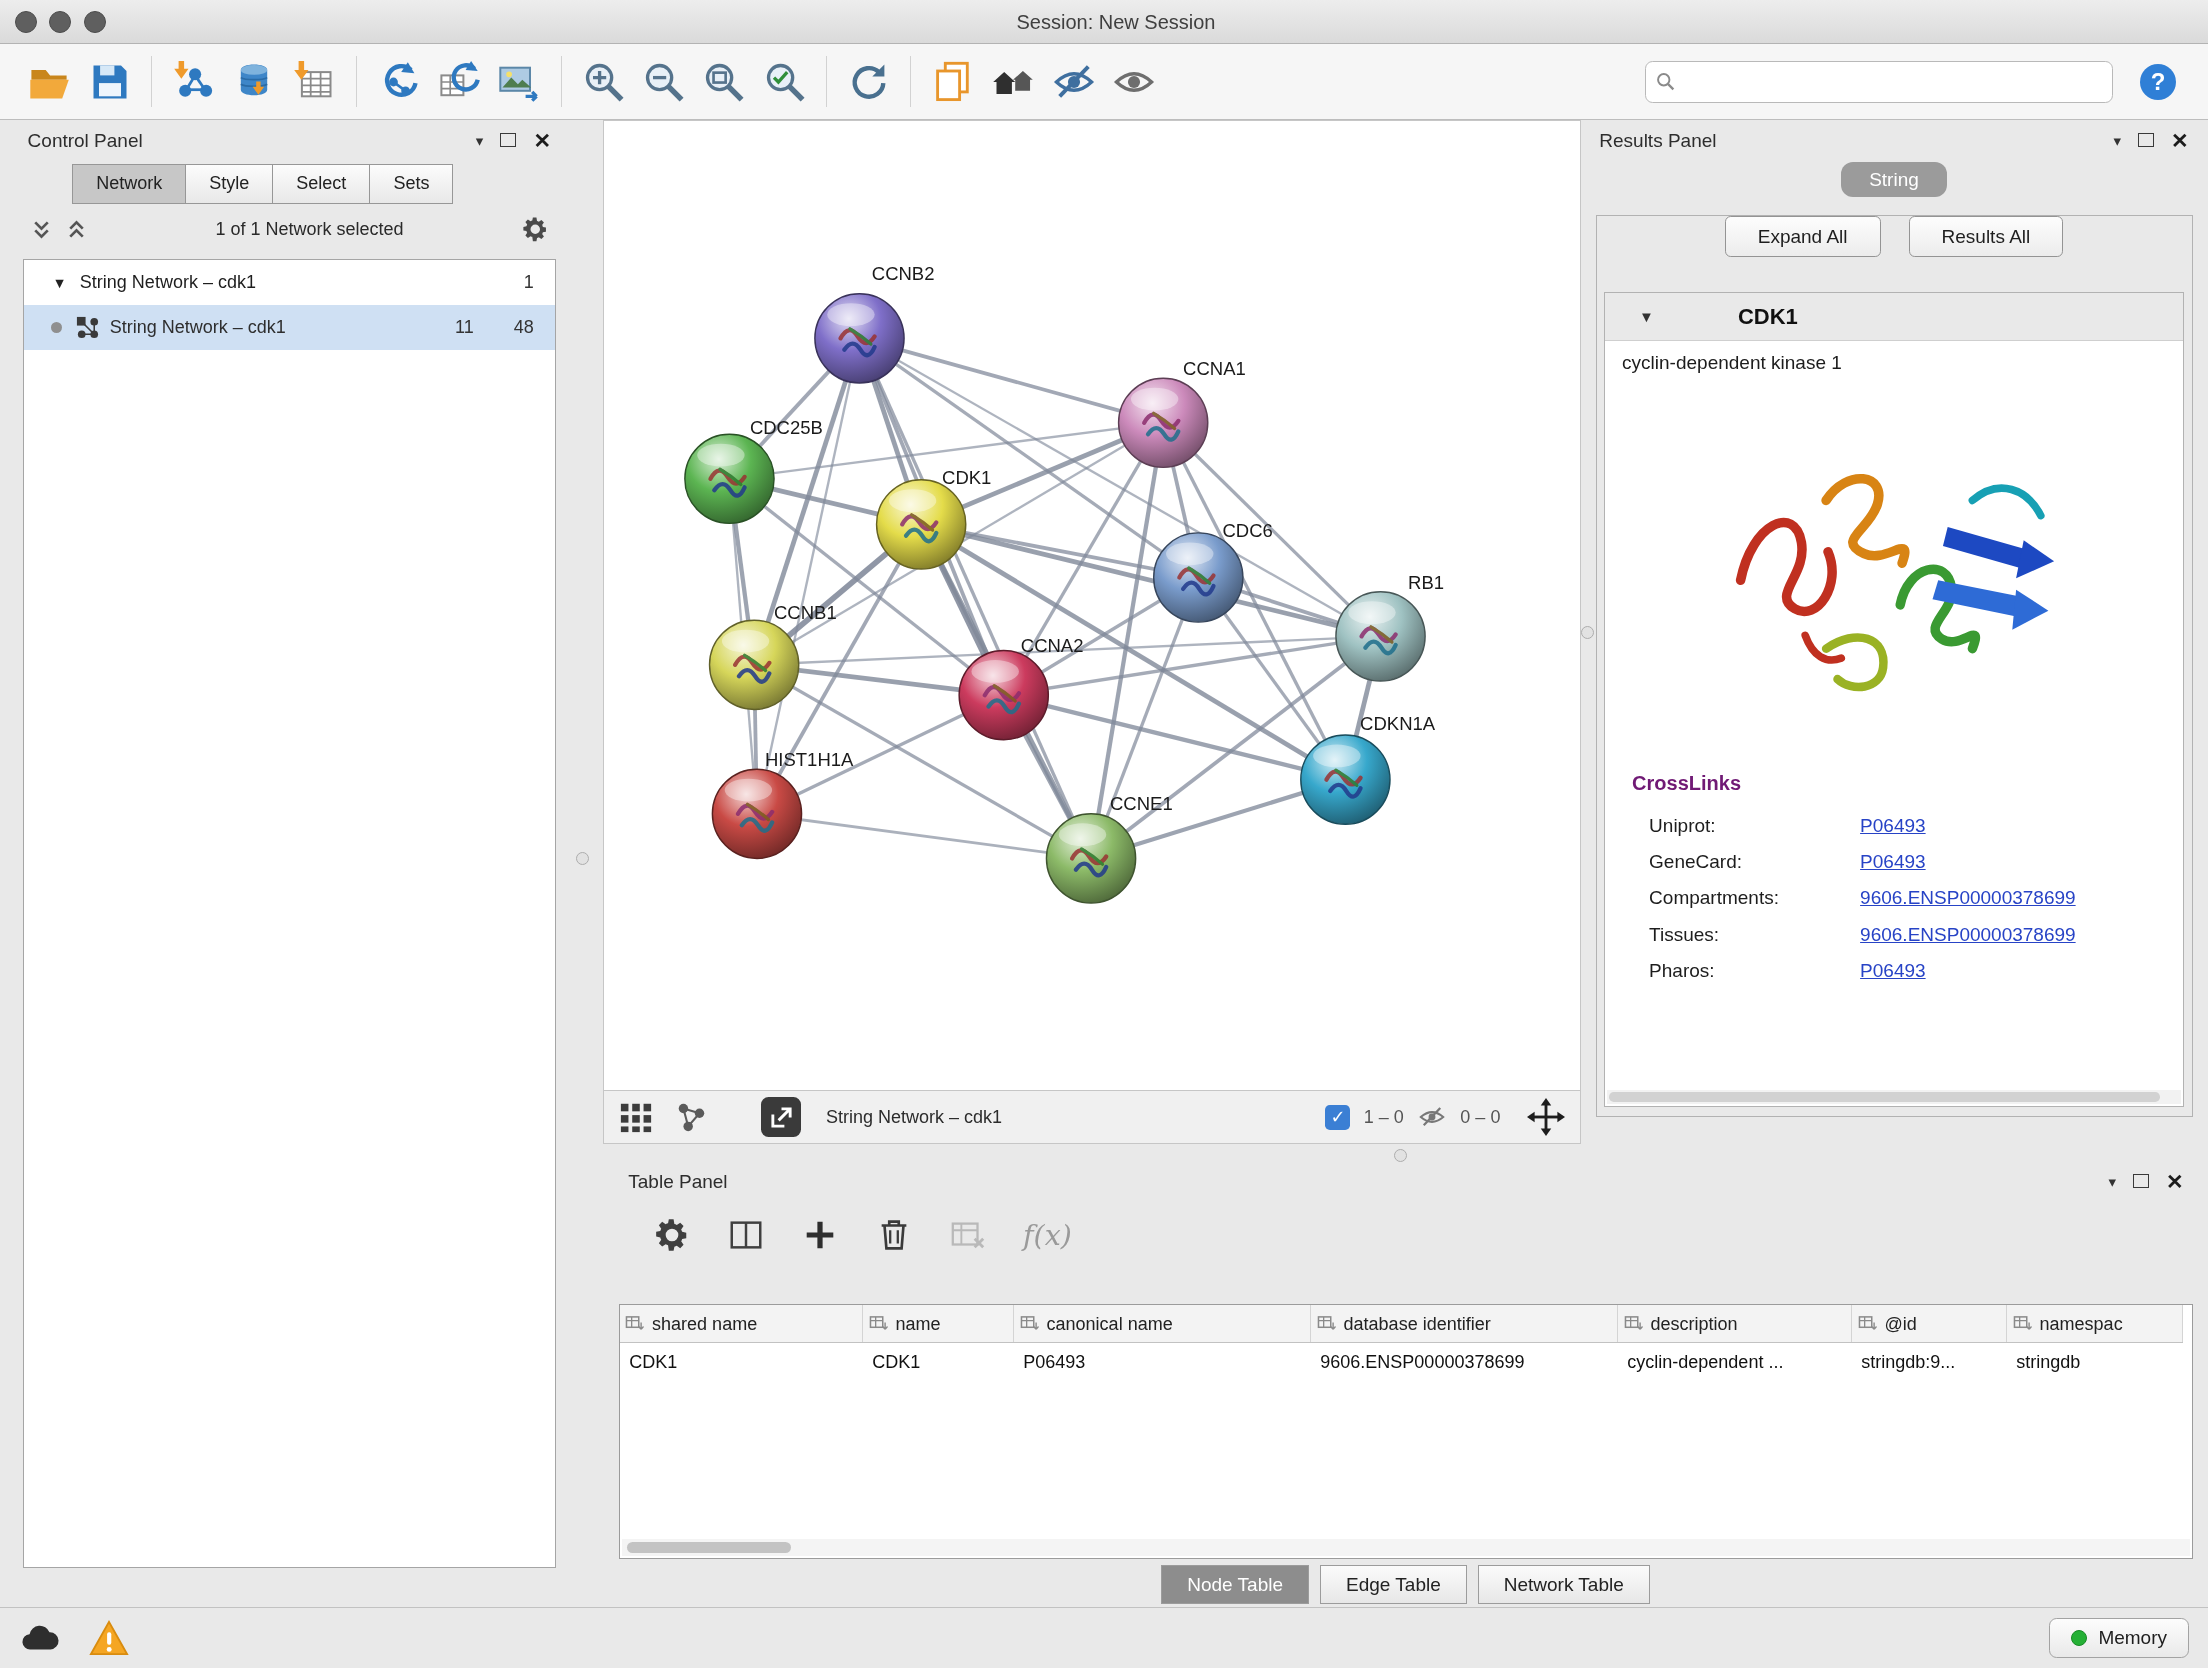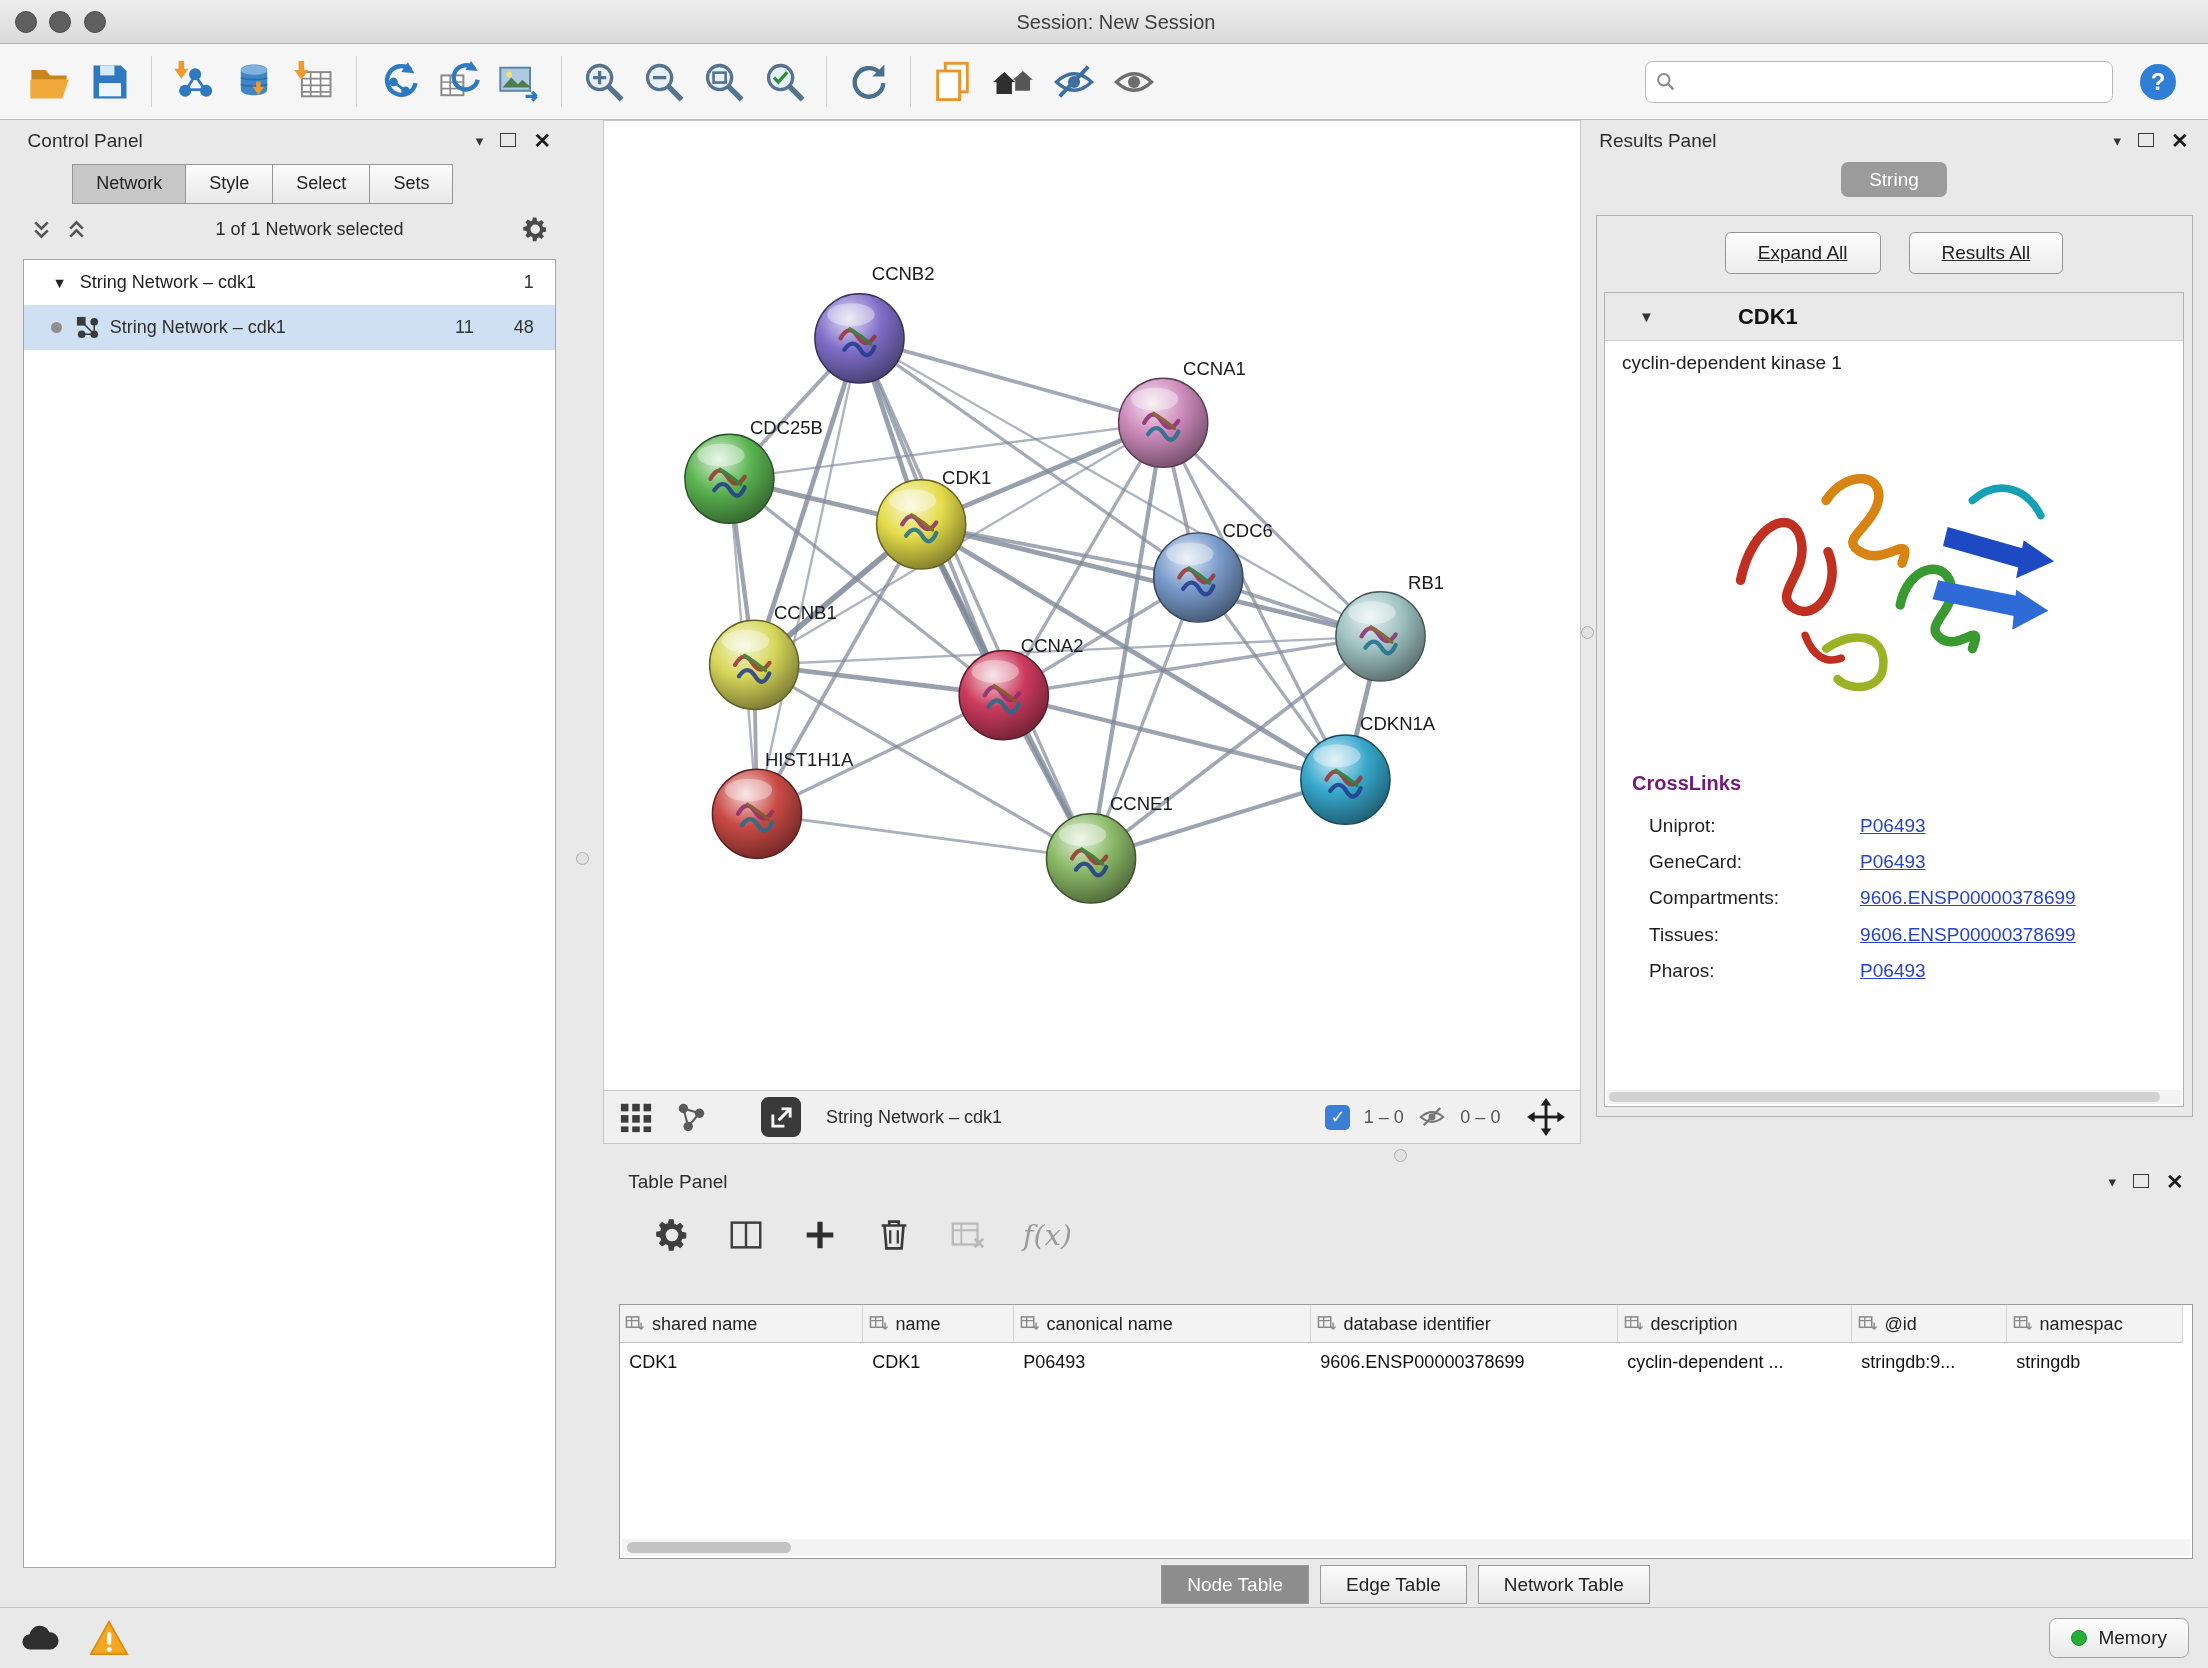--- a/index.html
+++ b/index.html
@@ -71,23 +71,23 @@
   .ntb-right { margin-left:auto; display:flex; align-items:center; gap:13.3px; }
   .checkbox { width:25px; height:25px; background:#3b7fd4; border-radius:4.8px; color:#fff;
     font-size:18px; display:flex; align-items:center; justify-content:center; }
   .ntb-num { font-size:18px; color:#555; }
   .ntb-eye { width:30px; height:30px; }
   .ntb-move { width:38px; height:38px; margin-left:13.3px; }
 
   
   #results-panel { position:absolute; left:1586px; top:120px; width:616px; height:1457px; background:#e9e9e9; }
   .string-tab { margin:0 auto; width:fit-content; background:#9b9b9b; color:#fff;
-    font-size:19px; padding:6.7px 28.5px; border-radius:7px; }
+    font-size:19px; padding:6.7px 28.5px; border-radius:12px; }
   .rp-box { position:absolute; left:9.5px; right:9.5px; top:95px; height:902px; border:1px solid #b2b2b2; }
-  .rp-buttons { height:74px; display:flex; align-items:center; justify-content:center; gap:28px;text-decoration:underline; }
+  .rp-buttons { height:74px; display:flex; align-items:flex-start; justify-content:center; gap:28px; }
   .rp-btn { font-size:19px; padding:8.6px 32px; border:1px solid #949494; border-radius:5.7px;
     background:linear-gradient(#fdfdfd,#ececec); color:#1f1f1f; }
   .rp-section { position:absolute; left:7.6px; right:7.6px; top:76px; bottom:9.5px;
     background:#fff; border:1px solid #b2b2b2; overflow:hidden; }
   .rp-sec-header { height:48px; background:#e9e9e9; border-bottom:1px solid #cfcfcf;
     display:flex; align-items:center; padding-left:34px; }
   .rp-sec-header .name { font-size:22px; font-weight:bold; color:#101010; margin-left:84px; }
   .rp-desc { font-size:19px; color:#1d1d1d; padding:11.4px 17px; }
   .protein-wrap { height:361px; display:flex; align-items:center; justify-content:center; }
   .protein-wrap svg { width:361px; height:314px; }

